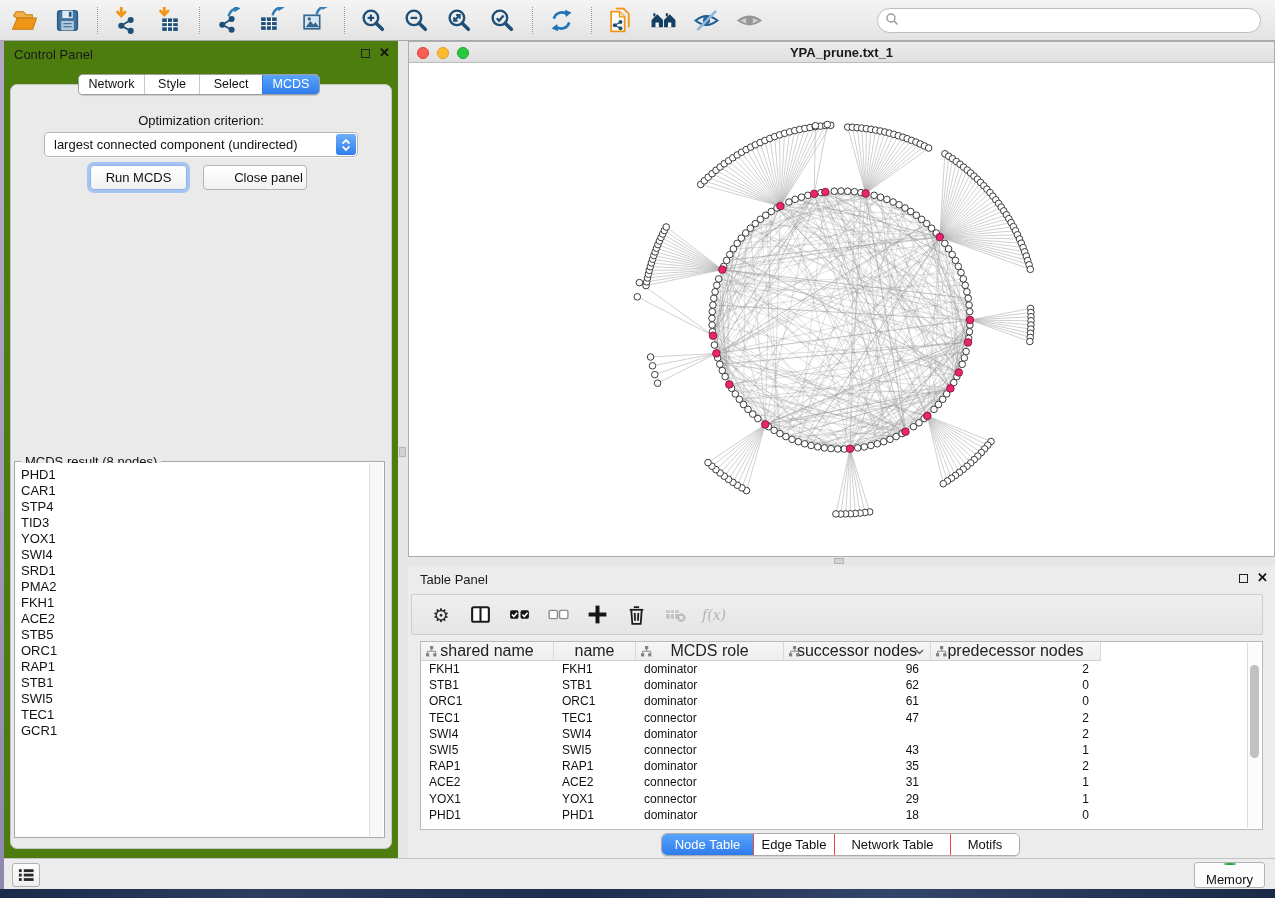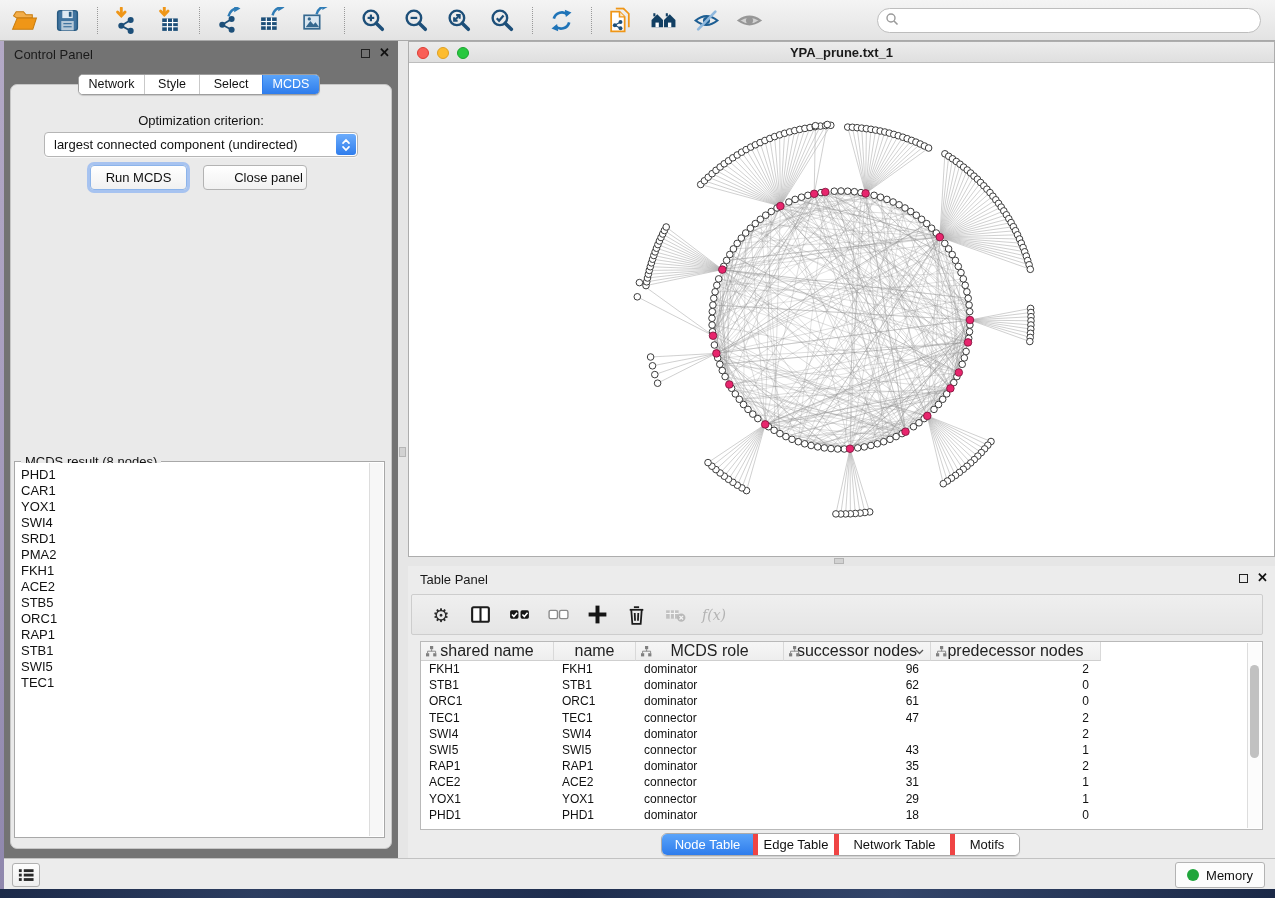--- a/index.html
+++ b/index.html
@@ -24,21 +24,21 @@
   #bottom-sliver { position:absolute; left:0; top:889px; width:1275px; height:9px;
                  background:linear-gradient(90deg,#1c2a49,#2c3d60 20%,#1e2d4e 45%,#33456a 70%,#1b2947); }
 
   
   .panel-header { position:absolute; left:0; top:0; right:0; height:26px; }
   .panel-title { position:absolute; left:10px; top:6px; font-size:13px; color:#1a1a1a; }
   .win-float { position:absolute; top:8px; width:9px; height:9px; border:1.4px solid #222; }
   .win-close { position:absolute; top:4px; font-size:13px; font-weight:bold; color:#111; line-height:16px; }
 
   
-  #control-panel { position:absolute; left:4px; top:41px; width:394px; height:817px; background:#737373; }
+  #control-panel { position:absolute; left:4px; top:41px; width:394px; height:817px; background:#4d7c0f; }
   #cp-content { position:absolute; left:6px; top:43px; width:382px; height:765px;
                 border:1px solid #c6c6c6; border-radius:7px; background:#eaeaea; }
   #cp-tabs { position:absolute; left:74px; top:33px; height:21px; display:flex; z-index:3;
              border:1px solid #9e9e9e; border-radius:5px; overflow:hidden; background:#fff;
              box-shadow:0 1px 1px rgba(0,0,0,.15); }
   .cp-tab { height:100%; font-size:12.5px; text-align:center; line-height:19px; background:#fff;
             border-left:1px solid #c9c9c9; color:#111; cursor:default; }
   .cp-tab:first-child { border-left:none; }
   .cp-tab.sel { background:linear-gradient(#5aa4fa,#2e7cec); color:#fff; border-left-color:#2e7cec; }
   #opt-label { position:absolute; left:0; right:0; top:72px; text-align:center; font-size:13px; }
@@ -93,33 +93,33 @@
   #tbody { position:absolute; left:0; top:19px; right:15px; }
   .tr { display:flex; height:16.2px; }
   .td { font-size:12px; line-height:16px; white-space:nowrap; overflow:hidden; }
   .td.l { text-align:left; padding-left:8px; }
   .td.r { text-align:right; padding-right:12px; }
   #tp-vscroll { position:absolute; top:1px; right:1px; bottom:1px; width:14px; background:#fcfcfc; border-left:1px solid #ddd; }
   #tp-vscroll .thumb { position:absolute; left:2px; top:22px; width:9px; height:93px; background:#c1c1c1; border-radius:5px; }
   #tp-tabs { position:absolute; left:253px; top:267px; height:23px; display:flex;
              border:1px solid #ababab; border-radius:6px; overflow:hidden; background:#fff;
              box-shadow:0 1px 1px rgba(0,0,0,.12); }
-  .tp-tab { height:100%; font-size:13px; text-align:center; line-height:22px; background:#fff; border-left:5px solid #ef4444; }
+  .tp-tab { height:100%; font-size:13px; text-align:center; line-height:22px; background:#fff; border-left:1px solid #ef4444; }
   .tp-tab:first-child { border-left:none; }
   .tp-tab.sel { background:linear-gradient(#5aa4fa,#2e7cec); color:#fff; border-left-color:#2e7cec; }
 
   
   #status-bar { position:absolute; left:4px; top:858px; width:1271px; height:31px;
                 background:#ececec; border-top:1px solid #c2c2c2; }
   #list-btn { position:absolute; left:8px; top:4px; width:28px; height:24px;
               background:linear-gradient(#fdfdfd,#efefef); border:1px solid #b0b0b0; border-radius:3px;
               display:flex; align-items:center; justify-content:center; }
   #memory-btn { position:absolute; right:10px; top:3px; height:26px; padding:0 11px;
                 background:#fcfcfc; border:1px solid #b3b3b3; border-radius:3px;
-                display:flex; align-items:center; font-size:13px; gap:7px; }
+                display:flex; align-items:center; font-size:13px; gap:7px;flex-direction:column; }
   #memory-dot { width:12px; height:12px; border-radius:50%; background:#1fa53b; }
 </style>
 </head>
 <body>
 
 <div id="screen">
 
   <div id="toolbar">
     <div id="tb-items" style="display:flex;align-items:center;">
         <div class="tb-btn">
@@ -329,32 +329,35 @@
           </svg>
       </span>
     </div>
     <button class="btn" id="run-btn">Run MCDS</button>
     <button class="btn" id="closepanel-btn">Close panel</button>
     <div id="mcds-fieldset">
       <span id="mcds-legend">MCDS result (8 nodes)</span>
       <div id="mcds-list">
           <div>PHD1</div>
           <div>CAR1</div>
+          <div>STP4</div>
+          <div>TID3</div>
           <div>YOX1</div>
           <div>SWI4</div>
           <div>SRD1</div>
           <div>PMA2</div>
           <div>FKH1</div>
           <div>ACE2</div>
           <div>STB5</div>
           <div>ORC1</div>
           <div>RAP1</div>
           <div>STB1</div>
           <div>SWI5</div>
           <div>TEC1</div>
+          <div>GCR1</div>
         </div>
       <div id="mcds-scroll"></div>
     </div>
   </div>
 
   <div id="v-splitter">
       <div class="grip"></div>
     </div>
   <div id="h-splitter">
       <div class="grip"></div>

